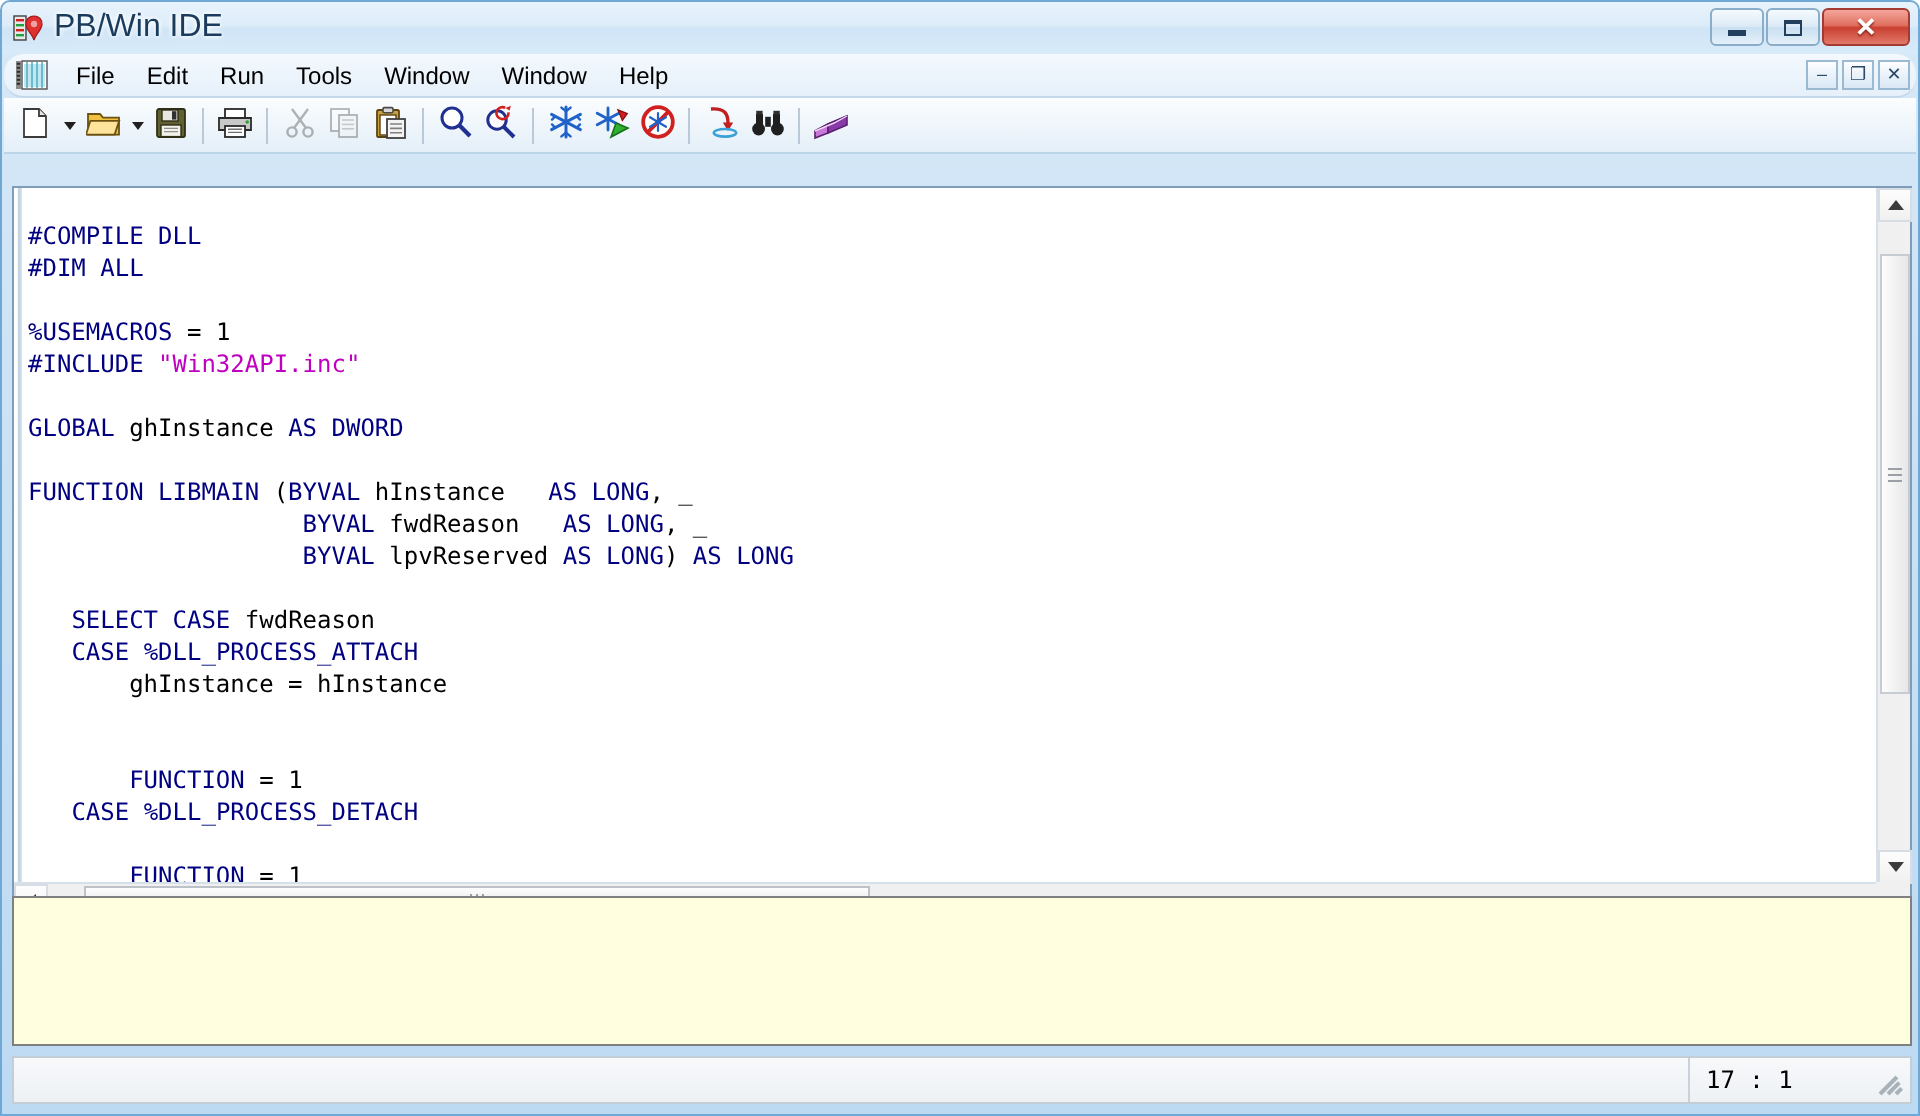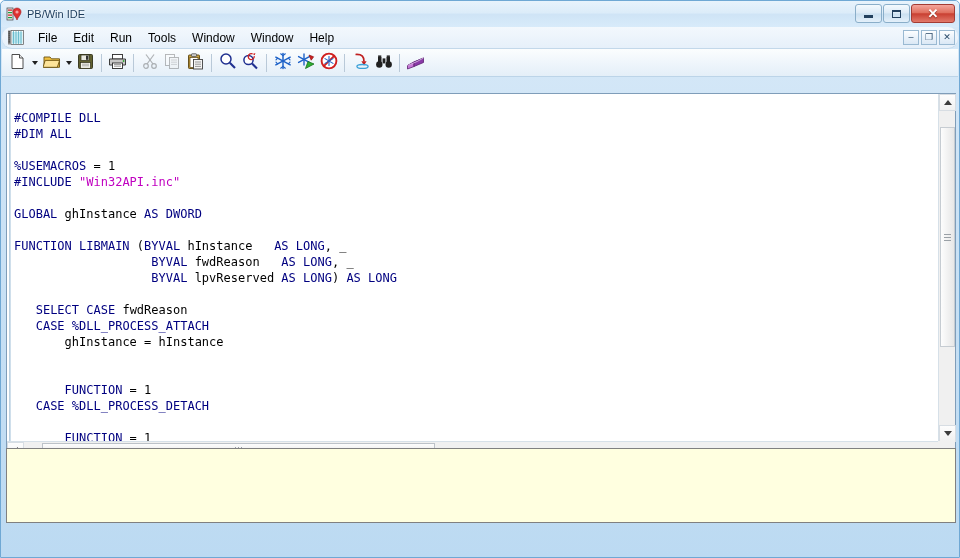--- a/index.html
+++ b/index.html
@@ -38,21 +38,21 @@
     align-items: center;
   }
   #title-icon {
     width: 16px; height: 16px;
     margin-left: 5px; margin-right: 5px;
     position: relative;
     flex: none;
   }
   #title-text {
     font-family: "Liberation Sans", sans-serif;
-    font-size: 11px;
+    font-size: 16px;
     color: #1a3b5c;
     text-shadow: 0 0 3px #ffffff, 0 0 2px #ffffff;
     white-space: nowrap;
   }
   #window-controls {
     position: absolute;
     right: 4px; top: 3px;
     display: flex;
     gap: 1px;
   }
@@ -626,14 +626,25 @@
           <i class="grip-h"></i>
         </div>
       <div class="sb-arrow arrow-right" style="position:absolute;right:0;top:0"></div>
     </div>
 
     <div id="corner-box"></div>
   </div>
 
   <div id="output-pane" style="background: rgb(255, 255, 224);"></div>
 
+  <div id="status-bar">
+    <div id="status-main"></div>
+    <div id="status-pos">
+      <span>17 : 1</span>
+      <span id="resize-grip">
+        <i style="width:12px; left:1px;  top:11px; transform:rotate(-45deg);"></i>
+        <i style="width:8px;  left:5px;  top:11px; transform:rotate(-45deg);"></i>
+        <i style="width:4px;  left:9px;  top:11px; transform:rotate(-45deg);"></i>
+      </span>
+    </div>
+  </div>
 
 </div>
 
 </body></html>

